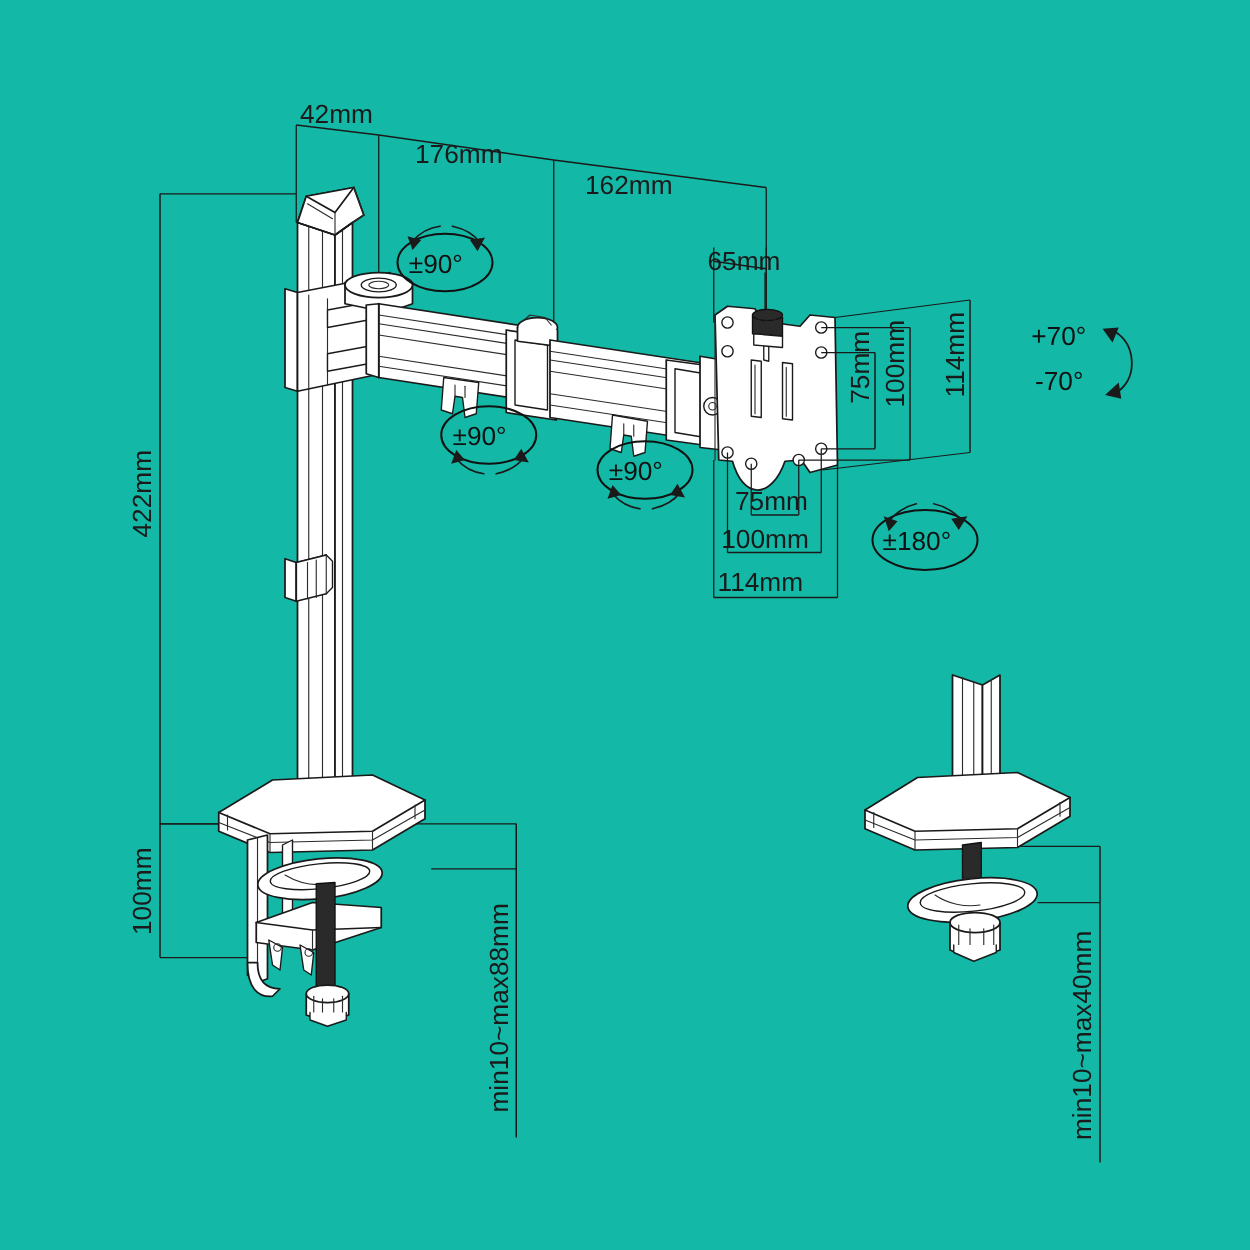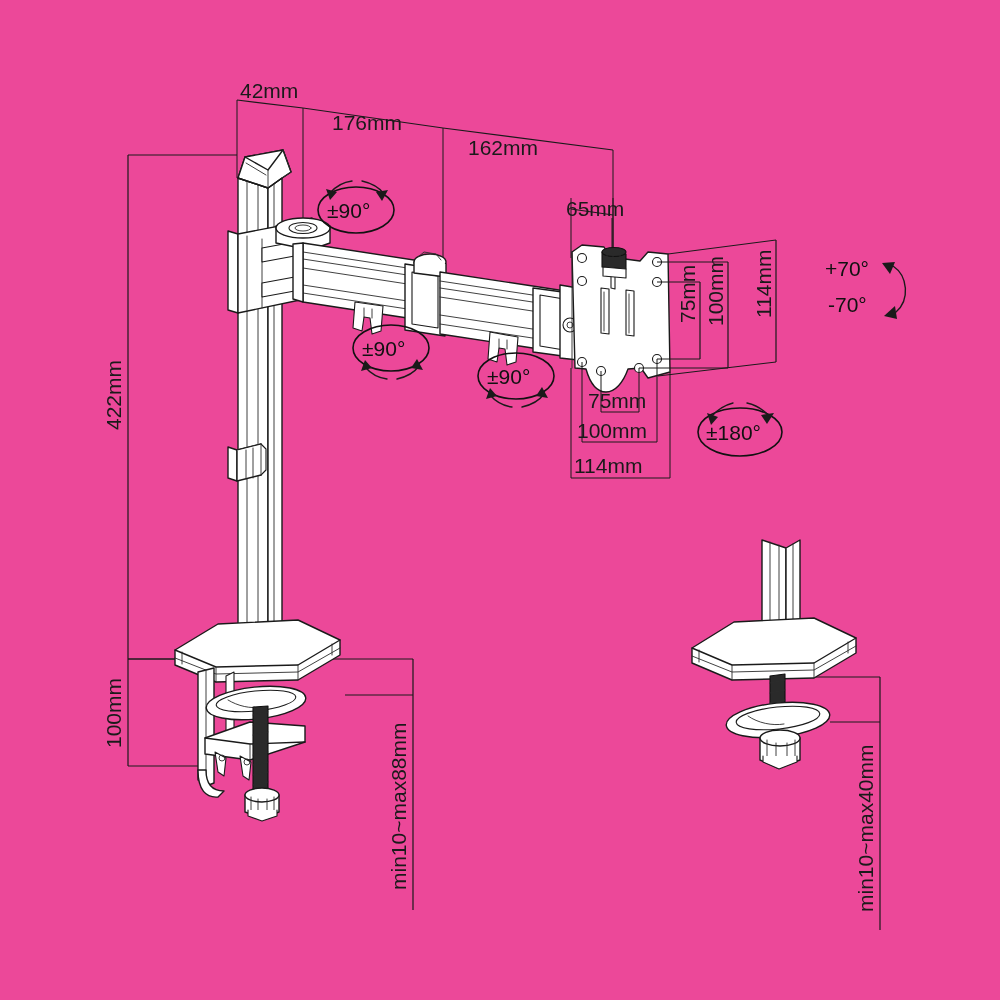--- a/index.html
+++ b/index.html
@@ -11,21 +11,21 @@
   body {
     width: 1000px;
     height: 1000px;
     overflow: hidden;
     font-family: "Liberation Sans", sans-serif;
   }
   #stage {
     position: relative;
     width: 1000px;
     height: 1000px;
-    background: #ec4899;
+    background: #14b8a6;
   }
   #drawing {
     position: absolute;
     top: 0;
     left: 0;
     width: 1000px;
     height: 1000px;
     display: block;
   }
   .dimtext {

